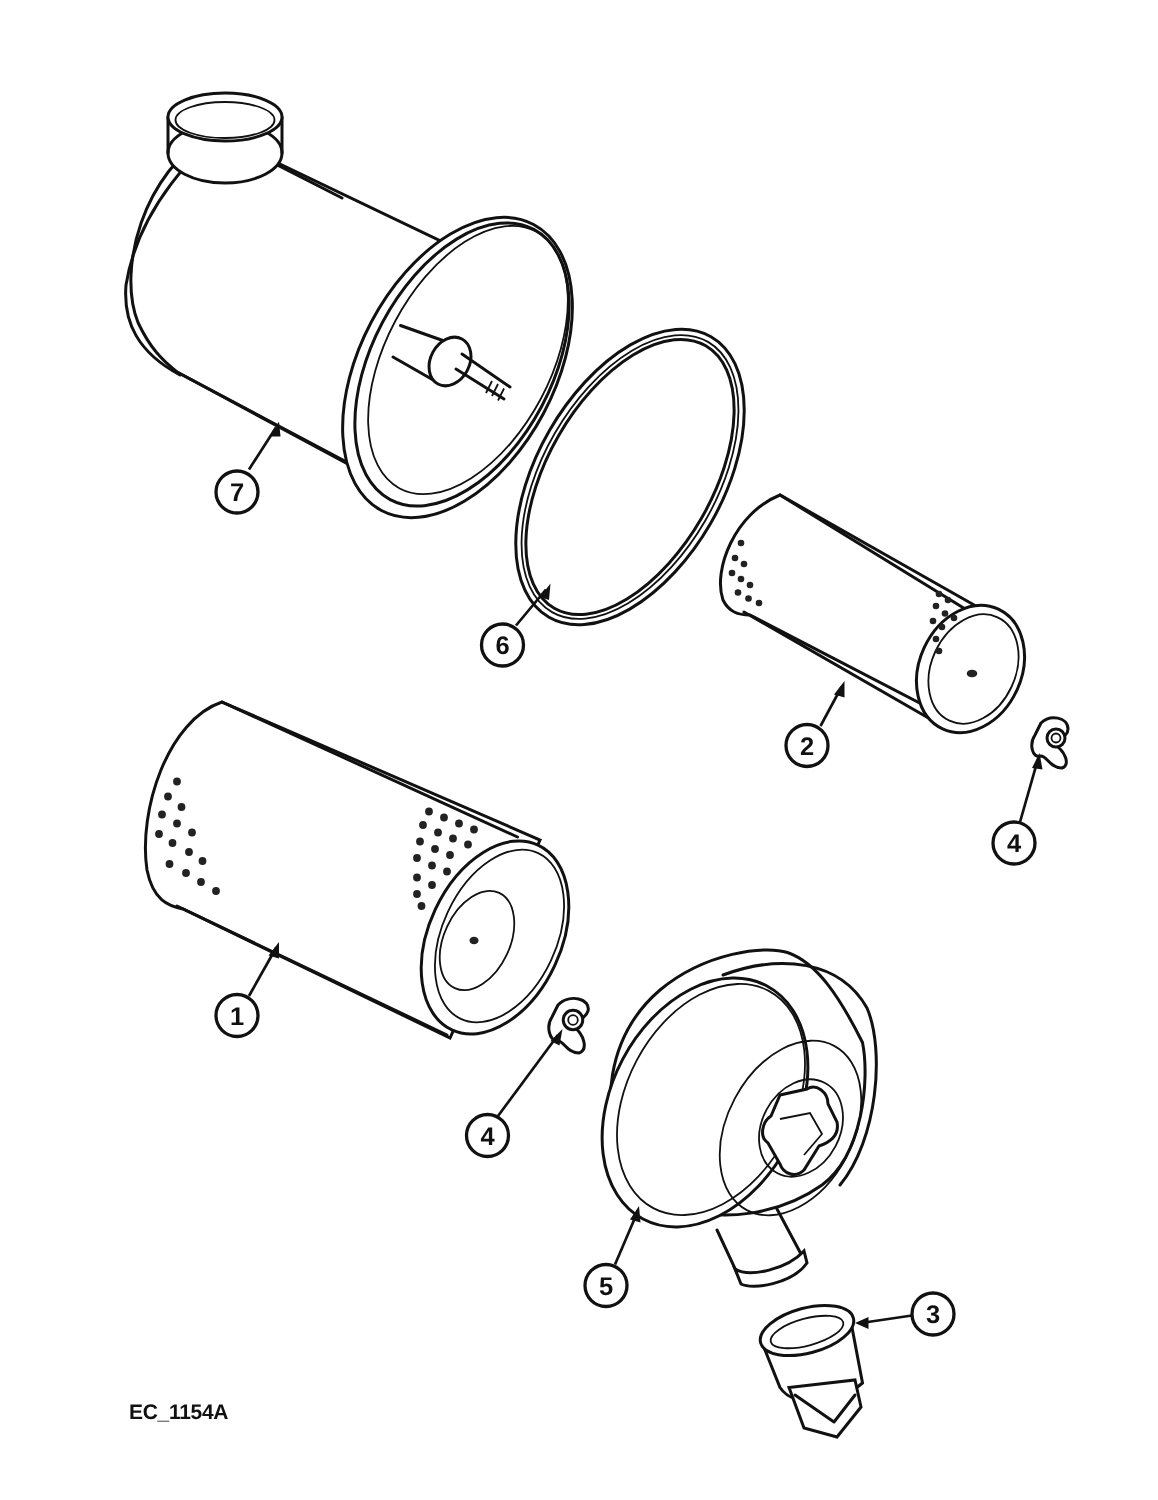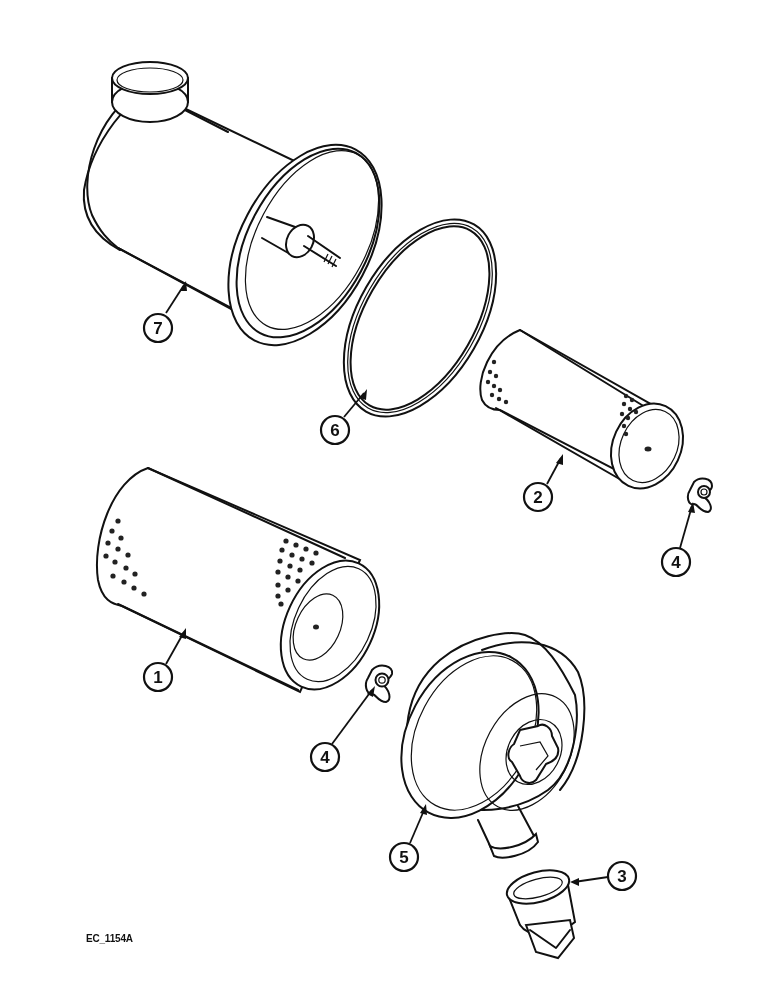--- a/index.html
+++ b/index.html
@@ -7,21 +7,21 @@
          font-family: "Liberation Sans", sans-serif; }
   #drawing { position: absolute; left: 0; top: 0; width: 772px; height: 1000px; }
   .ln { fill: none; stroke: #111; stroke-width: 2; stroke-linecap: round; stroke-linejoin: round; }
   .thin { fill: none; stroke: #111; stroke-width: 1.2; }
   .fillw { fill: #fff; stroke: #111; stroke-width: 2; }
   .hole { fill: #222; }
   .callout-circle { fill: #fff; stroke: #111; stroke-width: 2.2; }
   .callout-text { font-family: "Liberation Sans", sans-serif; font-weight: bold; font-size: 17px; fill: #111; text-anchor: middle; }
   .leader { stroke: #111; stroke-width: 1.8; fill: none; }
   .arrowhead { fill: #111; }
-  #figure-code { position: absolute; left: 86px; top: 933px; font-size: 10px; font-weight: bold; color: #111;
+  #figure-code { position: absolute; left: 86px; top: 933px; font-size: 14px; font-weight: bold; color: #111;
                  font-family: "Liberation Sans", sans-serif; letter-spacing: -0.2px; }
 </style>
 </head>
 <body>
 
 <svg id="drawing" viewBox="0 0 772 1000">
 
   <g>
 
     <path class="fillw" d="M142,88 C95,115 78,180 92,215 C100,232 108,240 118,248 L250,318 L330,178 Z"></path>

